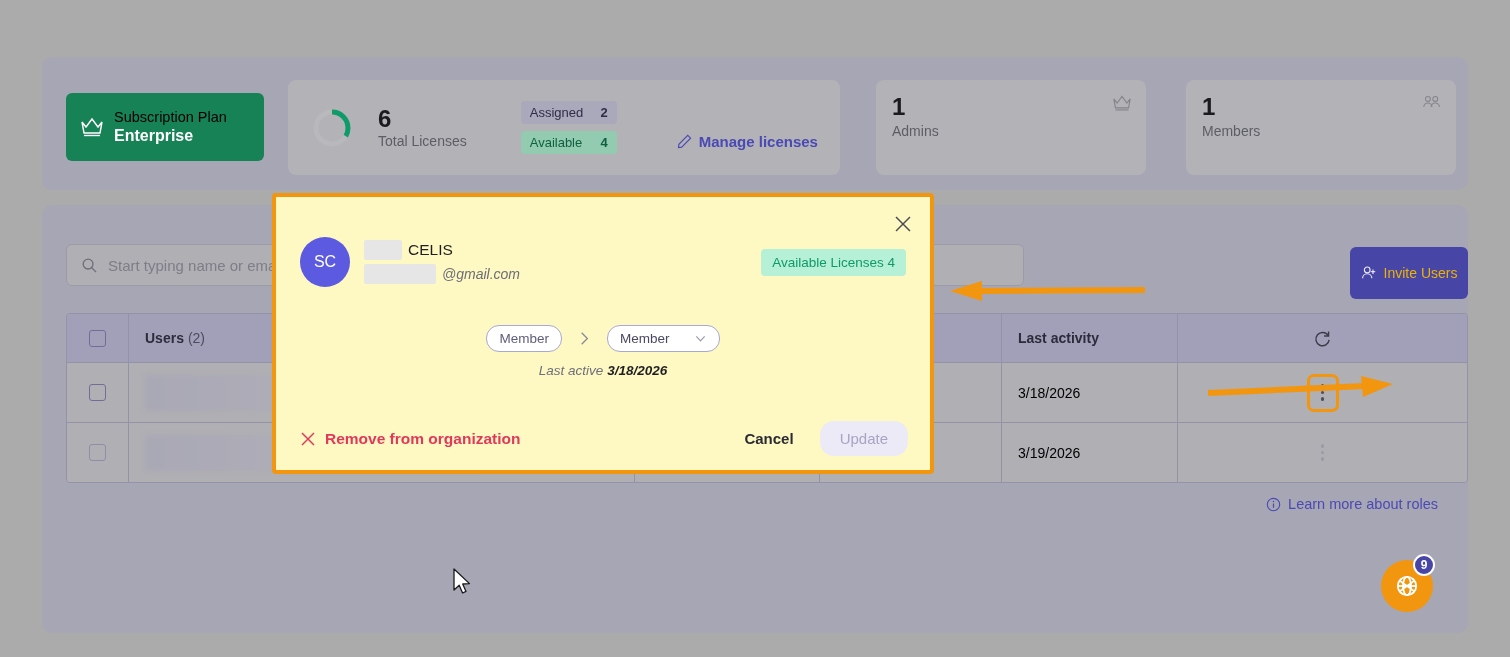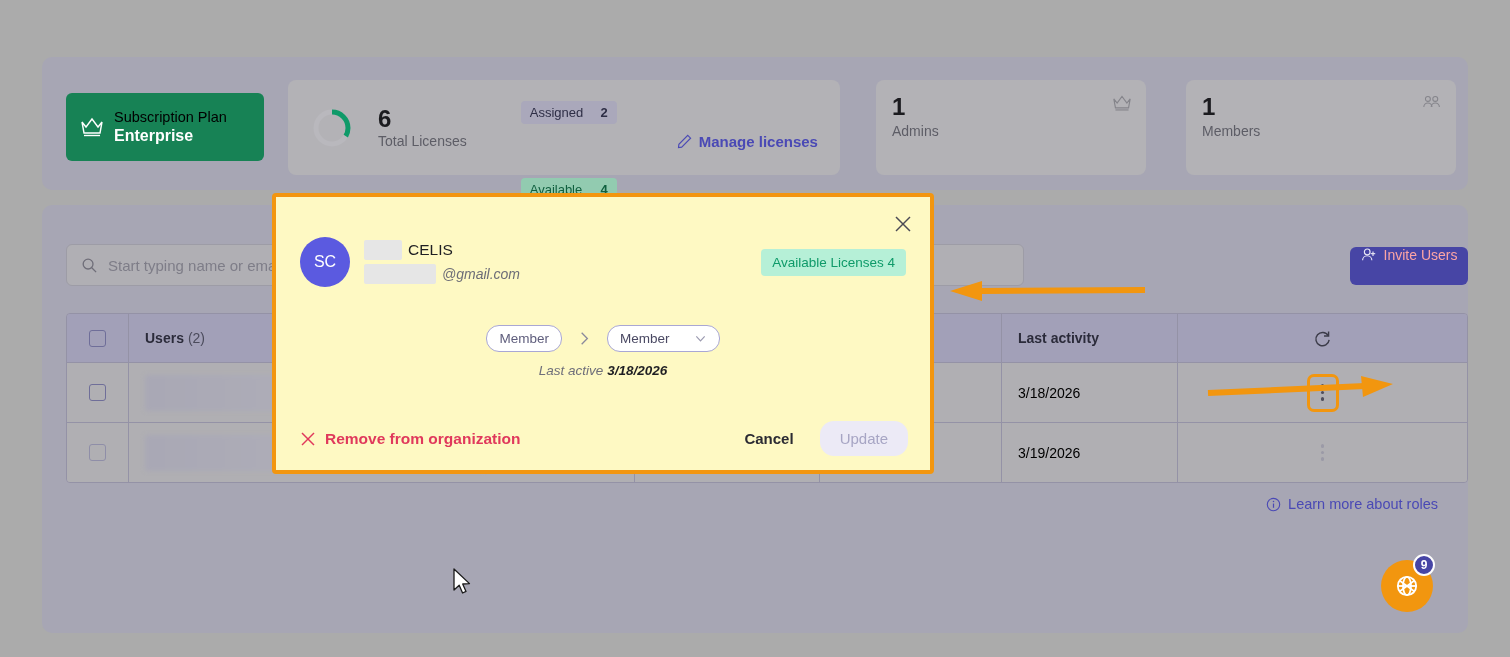--- a/index.html
+++ b/index.html
@@ -39,21 +39,21 @@
     display: flex; align-items: center; padding: 0 22px; gap: 24px;
   }
   .donut { width: 44px; height: 44px; flex: 0 0 auto; }
   .lic-total { line-height: 1.18; }
   .lic-total .num { font-size: 24px; font-weight: bold; color: #1b1b1f; }
   .lic-total .cap { font-size: 14px; color: #5d5d66; }
   .lic-chips { display: flex; flex-direction: column; gap: 7px; margin-left: 30px; }
   .chip {
     width: 96px; height: 23px; border-radius: 4px;
     display: flex; align-items: center; justify-content: space-between;
-    padding: 0 9px; font-size: 13px; margin-top: 47px;
+    padding: 0 9px; font-size: 13px;
   }
   .chip.assigned { background: #aaa8bb; color: #2e2e46; }
   .chip.available { background: #92cbb0; color: #10603f; }
   .chip .cnum { font-weight: bold; }
   #manage-licenses {
     display: flex; align-items: center; gap: 7px; margin-left: 36px;
     color: #4a49b5; font-size: 15px; font-weight: bold; cursor: pointer; margin-top: 27px;
   }
 
   
@@ -68,23 +68,23 @@
   .stat-icon { position: absolute; right: 14px; top: 14px; opacity: .45; }
 
   
   #search-box {
     position: absolute; left: 66px; top: 244px; width: 958px; height: 42px;
     background: #b0afb4; border: 1px solid #9d9ca6; border-radius: 6px;
     display: flex; align-items: center; gap: 10px; padding: 0 14px;
   }
   #search-input-text { font-size: 15px; color: #7e7d88; }
   #invite-users-btn {
-    position: absolute; left: 1350px; top: 247px; width: 118px; height: 38px;
-    background: #4745a5; border-radius: 6px; color: #fca5a5; font-size: 14px;
-    display: flex; align-items: flex-start; justify-content: center; gap: 7px;
+    position: absolute; left: 1350px; top: 247px; width: 118px; height: 52px;
+    background: #4745a5; border-radius: 6px; color: #eab308; font-size: 14px;
+    display: flex; align-items: center; justify-content: center; gap: 7px;
     cursor: pointer;
   }
 
   
   #users-table {
     position: absolute; left: 66px; top: 313px; width: 1402px;
     border: 1px solid #9492a6; border-radius: 4px; overflow: hidden;
     font-size: 14px;
   }
   .trow { display: flex; height: 48px; align-items: stretch; }

